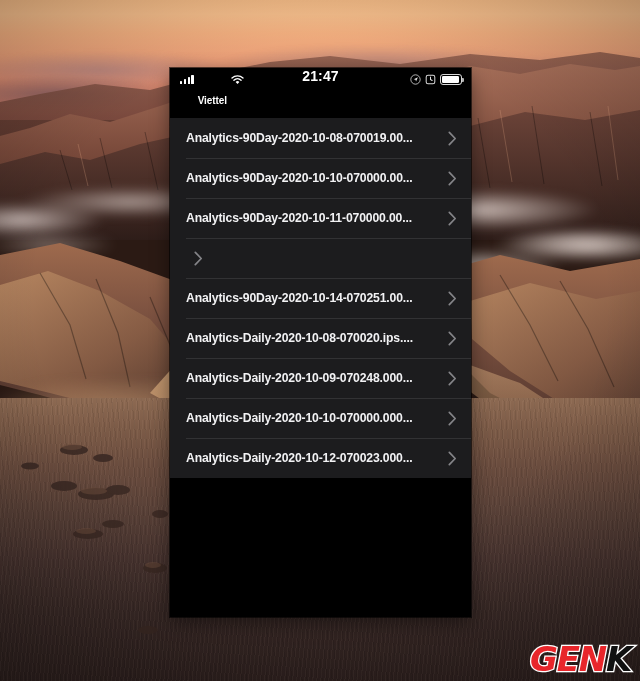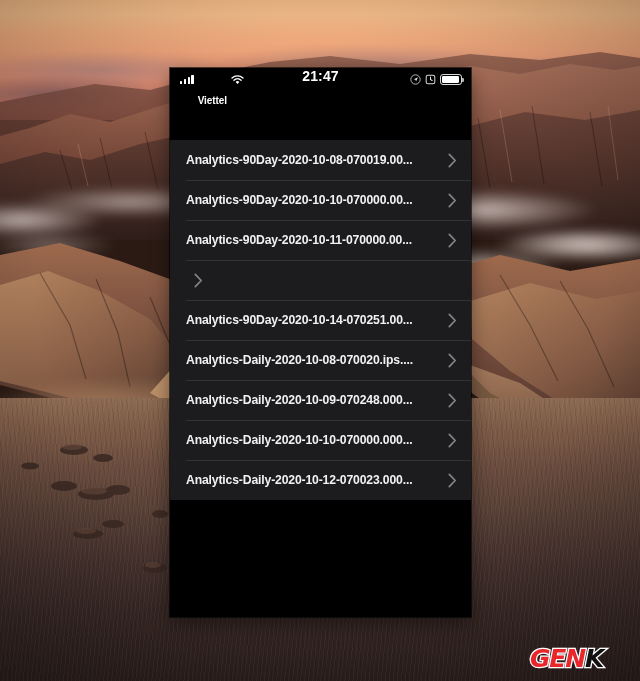--- a/index.html
+++ b/index.html
@@ -186,21 +186,20 @@
     color: #fff; font-size: 14px; font-weight: bold; letter-spacing: .1px;
     pointer-events: none;
   }
 
   
   .nav-gap { height: 27px; background: #000; }
 
   
   .file-list {
     background: #000;
-    margin-top: 22px;
   }
   .file-row {
     position: relative;
     height: 40px;
     background: #1c1c1e;
     display: flex;
     align-items: center;
     padding-left: 16px;
     padding-right: 10px;
     box-sizing: border-box;
@@ -233,23 +232,23 @@
     position: absolute;
     left: 530px;
     top: 646px;
     width: 104px;
     height: 30px;
   }
   .genk-text {
     position: absolute;
     left: 0; top: 0;
     width: 104px; height: 30px;
-    display: flex; align-items: flex-start; justify-content: flex-start;
+    display: flex; align-items: flex-end; justify-content: flex-start;
     font-family: "DejaVu Sans", sans-serif;
-    font-size: 25px;
+    font-size: 34px;
     font-weight: bold;
     font-style: italic;
     letter-spacing: -1.2px;
     line-height: 1;
   }
   .genk-gen {
     color: #e8262b;
     -webkit-text-stroke: 2.6px #ffffff;
     paint-order: stroke fill;
   }

